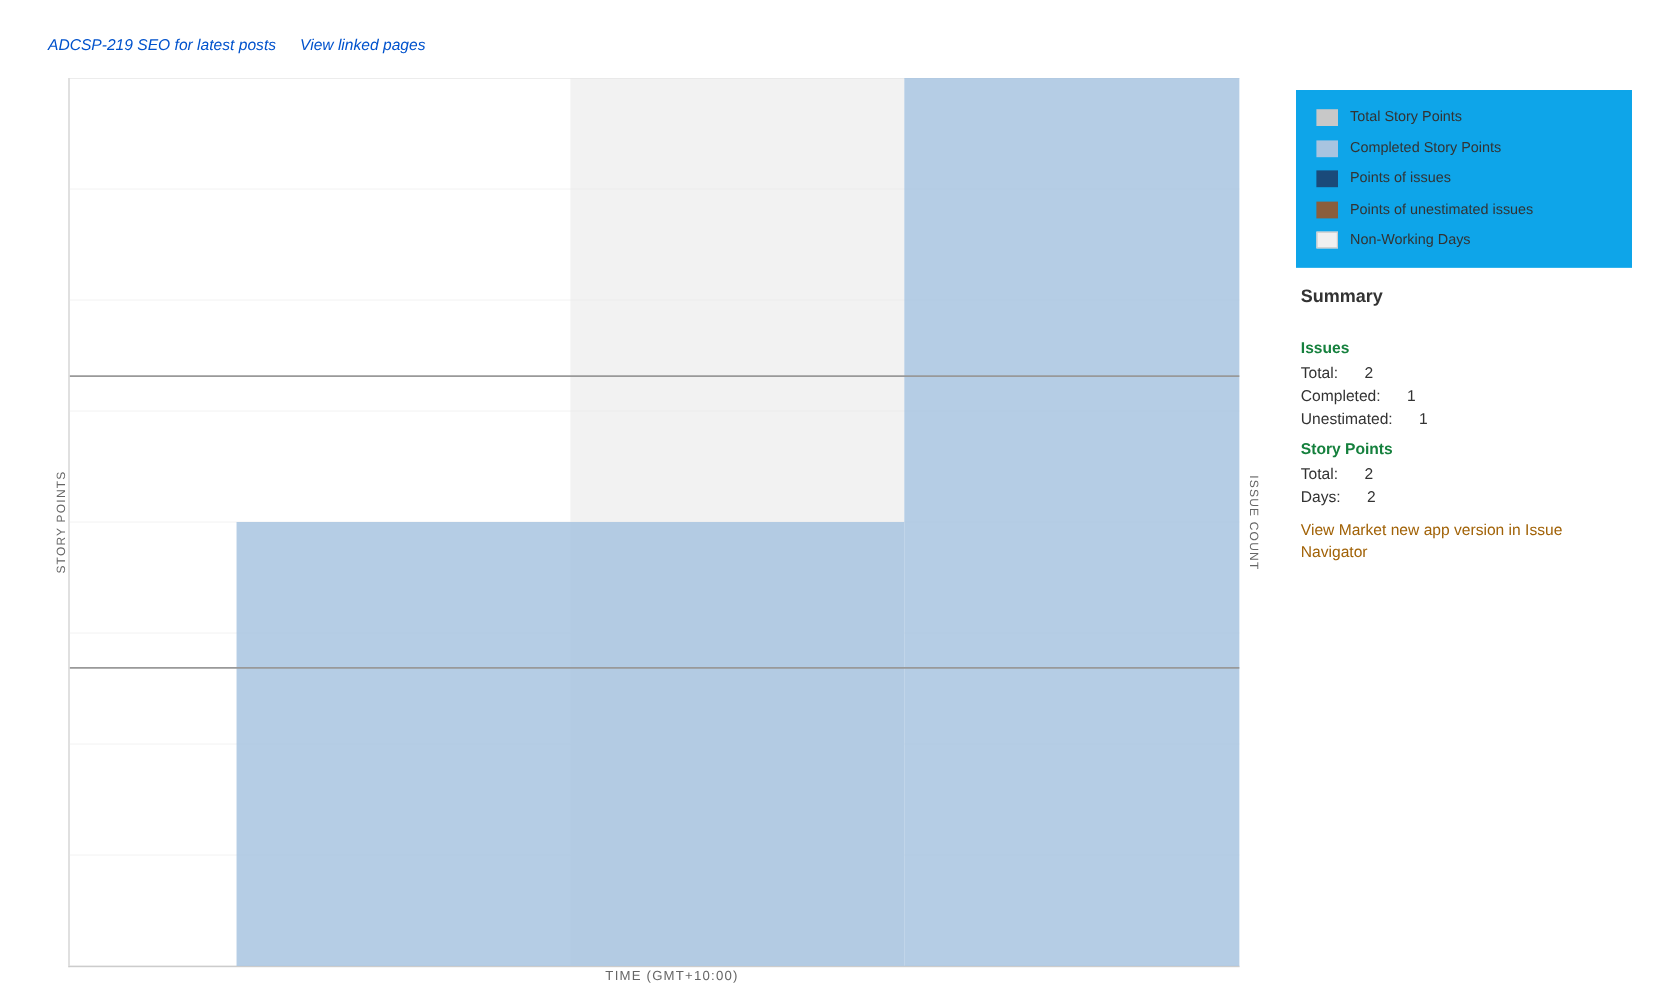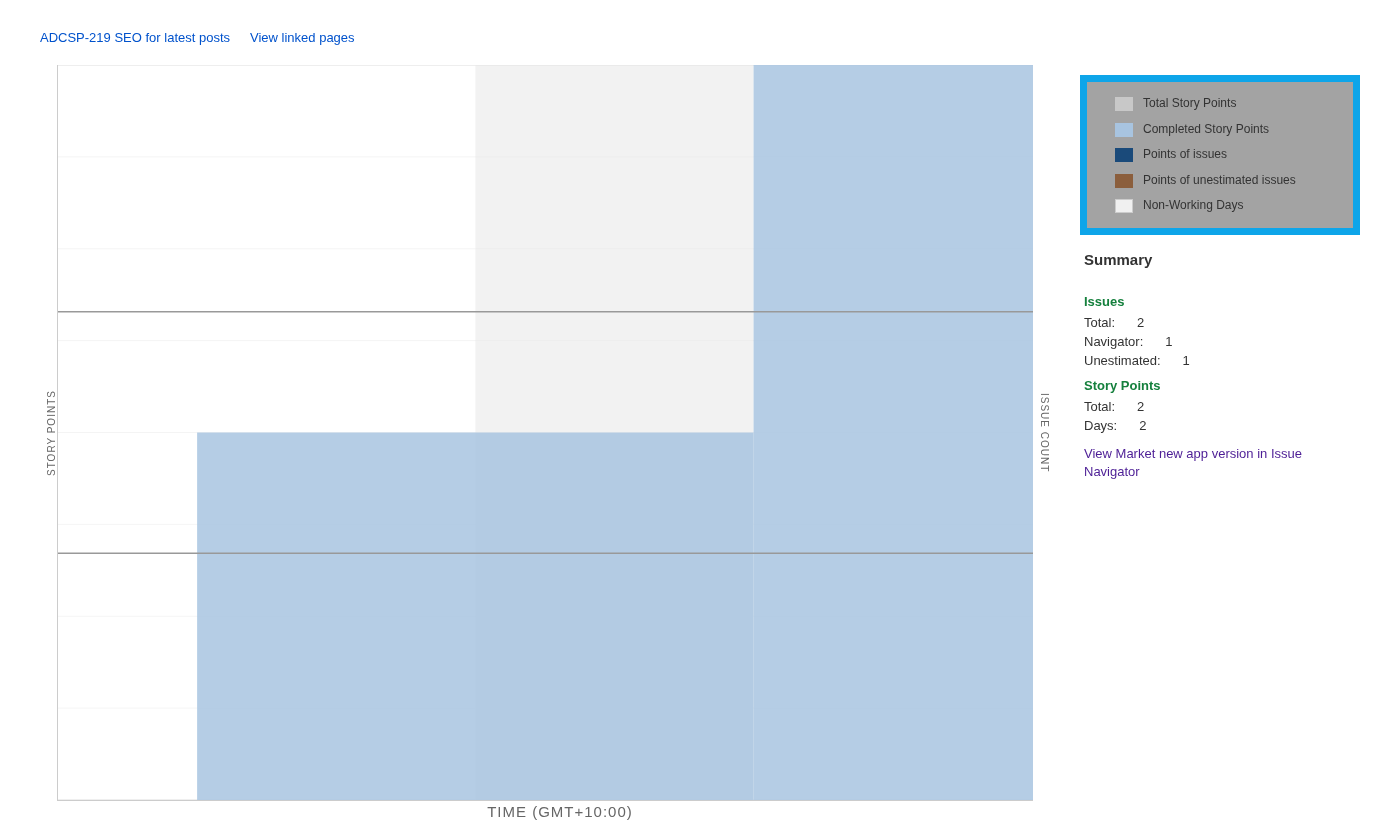--- a/index.html
+++ b/index.html
@@ -16,20 +16,21 @@
       padding: 30px 40px 20px 40px;
       display: flex;
       flex-direction: column;
       height: 100%;
     }
     .header-links {
       display: flex;
       gap: 20px;
       margin-bottom: 20px;
       align-items: center;
+      font-style: italic;
     }
     .header-link {
       color: #0052cc;
       text-decoration: none;
       font-size: 13px;
     }
     .main-content {
       display: flex;
       gap: 30px;
       flex: 1;
@@ -83,23 +84,23 @@
     }
     
     .right-panel {
       width: 280px;
       display: flex;
       flex-direction: column;
       gap: 16px;
       padding-top: 10px;
     }
     .legend-box {
-      border: 7px solid #0ea5e9;
-      padding: 14px 28px;
-      background: #a3a3a3;
+      border: 1px solid #0ea5e9;
+      padding: 14px 16px;
+      background: #0ea5e9;
     }
     .legend-item {
       display: flex;
       align-items: flex-start;
       gap: 10px;
       margin-bottom: 10px;
     }
     .legend-item:last-child { margin-bottom: 0; }
     .legend-swatch {
       width: 18px;
@@ -139,21 +140,21 @@
     .summary-row {
       display: flex;
       gap: 22px;
       margin-bottom: 4px;
       font-size: 13px;
       color: #333;
     }
     .summary-row .label { color: #333; }
     .summary-row .value { color: #333; }
     .summary-link {
-      color: #4c1d95;
+      color: #a16207;
       text-decoration: none;
       font-size: 13px;
       line-height: 1.4;
       display: block;
       margin-top: 12px;
     }
   </style>
 </head>
 <body>
 
@@ -224,21 +225,21 @@
             <text x="828" y="563" text-anchor="start" font-size="11" fill="#666">0</text>
             <text x="828" y="376" text-anchor="start" font-size="11" fill="#666">1</text>
             <text x="828" y="191" text-anchor="start" font-size="11" fill="#666">2</text>
             <text x="828" y="5" text-anchor="start" font-size="11" fill="#666">3</text>
           </svg>
         </div>
 
         <div class="y-axis-right-label">ISSUE COUNT</div>
       </div>
 
-      <div style="text-align:center; font-size:15px; color:#666; text-transform:uppercase; letter-spacing:1px; margin-top:2px; margin-left:30px;">TIME (GMT+10:00)</div>
+      <div style="text-align:center; font-size:11px; color:#666; text-transform:uppercase; letter-spacing:1px; margin-top:2px; margin-left:30px;">TIME (GMT+10:00)</div>
     </div>
 
     <div class="right-panel">
 
       <div class="legend-box">
         <div class="legend-item">
           <div class="legend-swatch total-sp"></div>
           <span class="legend-label">Total Story Points</span>
         </div>
         <div class="legend-item">
@@ -261,21 +262,21 @@
 
       <div class="summary-box">
         <div class="summary-title">Summary</div>
 
         <div class="summary-section-title">Issues</div>
         <div class="summary-row">
           <span class="label">Total:</span>
           <span class="value">2</span>
         </div>
         <div class="summary-row">
-          <span class="label">Navigator:</span>
+          <span class="label">Completed:</span>
           <span class="value">1</span>
         </div>
         <div class="summary-row">
           <span class="label">Unestimated:</span>
           <span class="value">1</span>
         </div>
 
         <div class="summary-section-title">Story Points</div>
         <div class="summary-row">
           <span class="label">Total:</span>

